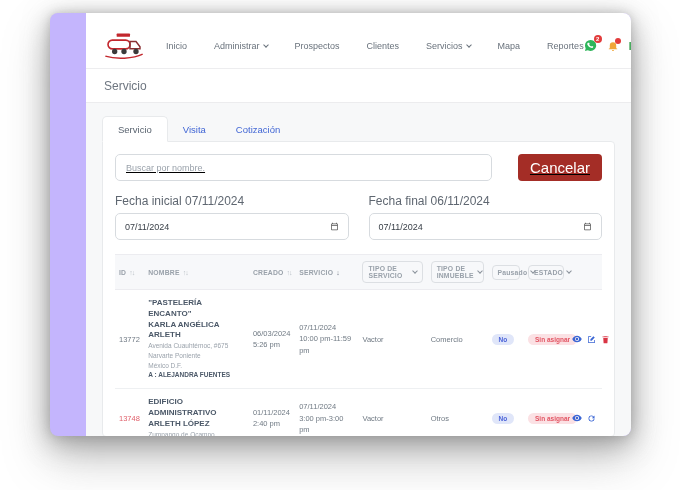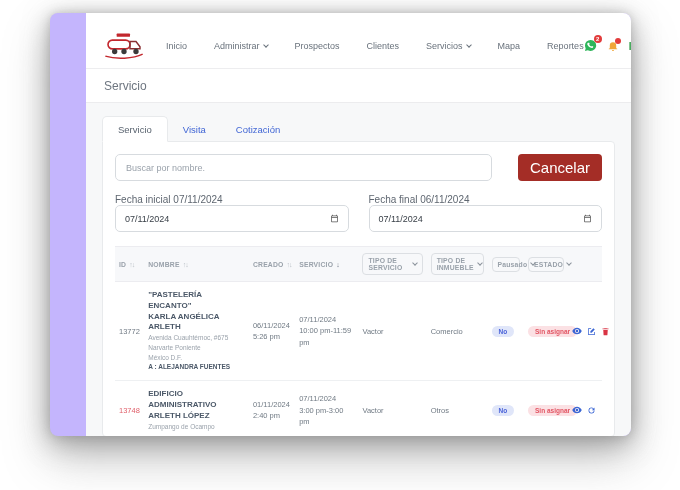--- a/index.html
+++ b/index.html
@@ -33,28 +33,28 @@
   
   .content { background:#f7f8f9; height:calc(100% - 90px); padding:13px 16px 0 16px; }
 
   .tabs { display:flex; align-items:flex-end; position:relative; z-index:2; }
   .tab { font-size:9.5px; padding:7px 15px 6px 15px; cursor:pointer; }
   .tab.active { background:#fff; border:1px solid #e8eaec; border-bottom:1px solid #fff; border-radius:5px 5px 0 0; color:#59636f; margin-bottom:-1px; }
   .tab.link { color:#4166d5; }
 
   .panel { background:#fff; border:1px solid #e8eaec; border-radius:0 4px 4px 4px; padding:12px 12px 0 12px; position:relative; z-index:1; height:calc(100% - 24px); }
 
-  .search-row { display:flex; gap:26px; }
+  .search-row { display:flex; gap:26px;text-decoration:underline; }
   .search-input { flex:1; height:27px; border:1px solid #d7dbdf; border-radius:5px; padding:0 10px; font-size:9px; color:#444; outline:none; font-family:inherit; }
   .search-input::placeholder { color:#9aa2ab; }
   .btn-cancel { height:27px; padding:0 12px; background:#a42d26; color:#fff; border:none; border-radius:4px; font-size:15px; cursor:pointer; font-family:inherit; }
 
   .dates-row { display:flex; gap:20px; margin-top:13px; }
   .date-field { flex:1; }
-  .date-field label { display:block; font-size:10px; color:#5f6771; }
+  .date-field label { display:block; font-size:12px; color:#5f6771; margin-bottom:5px; }
   .date-input { height:27px; border:1px solid #d7dbdf; border-radius:5px; display:flex; align-items:center; justify-content:space-between; padding:0 9px; cursor:pointer; background:#fff; }
   .date-input span { font-size:9px; color:#3a4149; }
 
   
   table { width:100%; border-collapse:collapse; margin-top:14px; table-layout:fixed; }
   thead tr { background:#f7f8fa; border-top:1px solid #ececf0; border-bottom:1px solid #ececf0; }
   th { padding:6px 4px; font-size:6.8px; color:#99a1aa; font-weight:bold; text-align:left; letter-spacing:.2px; }
   .th-flex { display:flex; align-items:center; gap:3px; }
   .sort { color:#b9bfc6; font-size:7px; letter-spacing:-1px; }
   .sort.active { color:#6b7280; }
@@ -252,21 +252,21 @@
               <td class="cell-id">13772</td>
               <td>
                 <div class="nm">"PASTELERÍA ENCANTO"</div>
                 <div class="nm">KARLA ANGÉLICA ARLETH</div>
                 <div class="ad">Avenida Cuauhtémoc, #675</div>
                 <div class="ad">Narvarte Poniente</div>
                 <div class="ad">México D.F.</div>
                 <div class="pp">A : ALEJANDRA FUENTES</div>
               </td>
               <td class="dt">
-                  <div>06/11/2024</div>
+                  <div>06/03/2024</div>
                   <div>5:26 pm</div>
                 </td>
               <td class="dt">
                   <div>07/11/2024</div>
                   <div>10:00 pm-11:59 pm</div>
                 </td>
               <td>Vactor</td>
               <td>Comercio</td>
               <td><span class="badge blue">No</span></td>
               <td><span class="badge red">Sin asignar</span></td>

